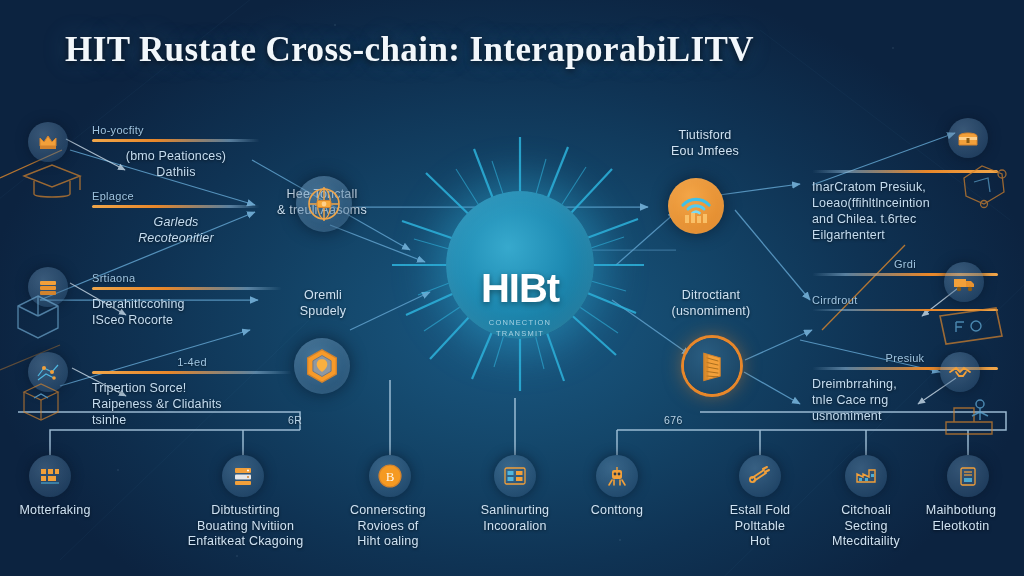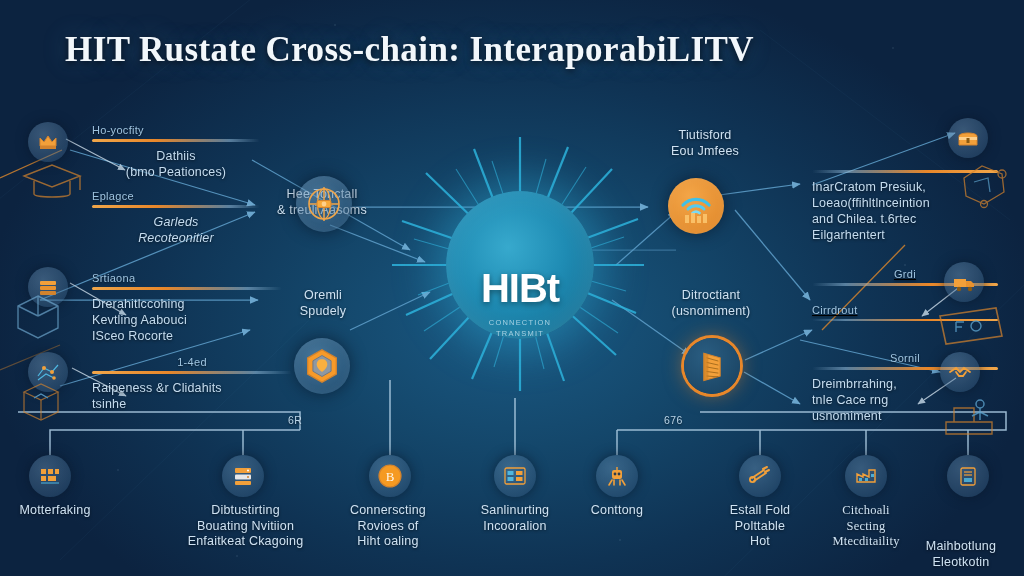--- a/index.html
+++ b/index.html
@@ -366,72 +366,72 @@
       <path d="M10,20 L10,40 L27,48 L44,40 L44,20"></path>
       <path d="M27,28 L27,48"></path>
     </g>
     <path d="M20,26 L27,22 L34,26" fill="none" stroke="#5fa6d0" stroke-width="1.3"></path>
   </svg>
 
   <div class="block" style="left:92px;top:124px;width:168px;">
     <div class="hdr">Ho-yocfity</div>
     <div class="rule"></div>
     <div class="body" style="text-align:center;">
+      <div>(bmo Peationces)</div>
       <div>Dathiis</div>
-      <div>(bmo Peationces)</div>
     </div>
   </div>
 
   <div class="block" style="left:92px;top:190px;width:168px;">
     <div class="hdr">Eplagce</div>
     <div class="rule"></div>
     <div class="body" style="text-align:center;font-style:italic;">
       <div>Garleds</div>
       <div>Recoteonitier</div>
     </div>
   </div>
 
   <div class="block" style="left:92px;top:272px;width:190px;">
     <div class="hdr">Srtiaona</div>
     <div class="rule"></div>
     <div class="body">
       <div>Drerahitlccohing</div>
-      <div>Kevtling Aabouci</div>
       <div>ISceo Rocorte</div>
     </div>
   </div>
 
   <div class="block" style="left:92px;top:356px;width:200px;">
     <div class="hdr" style="text-align:center;">1-4ed</div>
     <div class="rule"></div>
     <div class="body">
+      <div>Tripertion Sorce!</div>
       <div>Raipeness &amp;r Clidahits</div>
       <div style="text-align:left;">tsinhe</div>
     </div>
   </div>
 
   <div class="block r" style="left:812px;top:170px;width:186px;">
     <div class="rule rev"></div>
     <div class="body">
       <div>InarCratom Presiuk,</div>
       <div>Loeao(ffihltlnceintion</div>
       <div>and Chilea. t.6rtec</div>
       <div>Eilgarhentert</div>
     </div>
   </div>
 
-  <div class="block r" style="left:812px;top:268px;width:186px;text-decoration:underline;">
+  <div class="block r" style="left:812px;top:258px;width:186px;">
     <div class="hdr" style="text-align:center;">Grdi</div>
     <div class="rule rev"></div>
     <div class="hdr" style="margin-top:18px;">Cirrdrout</div>
     <div class="rule rev"></div>
   </div>
 
   <div class="block r" style="left:812px;top:352px;width:186px;">
-    <div class="hdr" style="text-align:center;">Sornil</div>
+    <div class="hdr" style="text-align:center;">Presiuk</div>
     <div class="rule rev"></div>
     <div class="body">
       <div>Dreimbrrahing,</div>
       <div>tnle Cace rng</div>
       <div>usnomiment</div>
     </div>
   </div>
 
   <div class="node side" style="left:948px;top:118px;">
     <svg width="28" height="28" viewBox="0 0 28 28">
@@ -589,35 +589,35 @@
   <div class="node bottom" style="left:845px;top:455px;">
     <svg width="28" height="28" viewBox="0 0 28 28">
       <path d="M5,20 L5,12 L11,15 L11,12 L17,15 L17,8 L23,8 L23,20 Z" fill="none" stroke="#f2a03a" stroke-width="1.4"></path>
       <g fill="#4fb7e0" opacity=".9">
           <rect x="7" y="16" width="3" height="3"></rect>
           <rect x="13" y="16" width="3" height="3"></rect>
           <rect x="19" y="12" width="3" height="3"></rect>
         </g>
     </svg>
   </div>
-  <div class="cap" style="left:796px;top:503px;width:140px;font-family:Liberation Serif, serif;">
+  <div class="cap" style="left:796px;top:503px;width:140px;">
     <div>Citchoali</div>
     <div>Secting</div>
     <div>Mtecditaility</div>
   </div>
 
   <div class="node bottom" style="left:947px;top:455px;">
     <svg width="26" height="26" viewBox="0 0 26 26">
       <rect x="6" y="5" width="14" height="17" rx="1.5" fill="none" stroke="#f2a03a" stroke-width="1.3"></rect>
       <g stroke="#f2a03a" stroke-width="1.2">
           <line x1="9" y1="9" x2="17" y2="9"></line>
           <line x1="9" y1="12" x2="17" y2="12"></line>
         </g>
       <rect x="9" y="15" width="8" height="4" fill="#4fb7e0" opacity=".85"></rect>
     </svg>
   </div>
-  <div class="cap" style="left:898px;top:503px;width:126px;margin-top:36px;">
+  <div class="cap" style="left:898px;top:503px;width:126px;">
     <div>Maihbotlung</div>
     <div>Eleotkotin</div>
     <div></div>
   </div>
 
 </div>
 
 </body></html>

